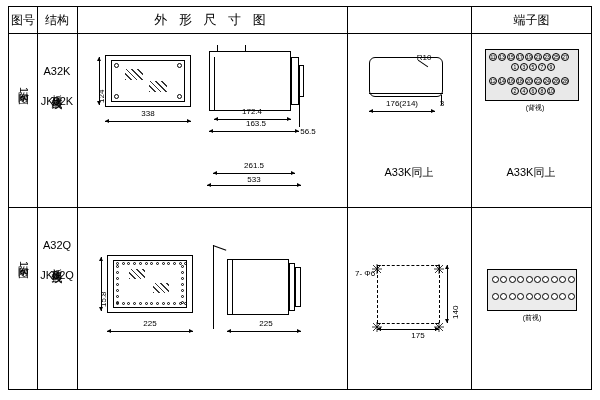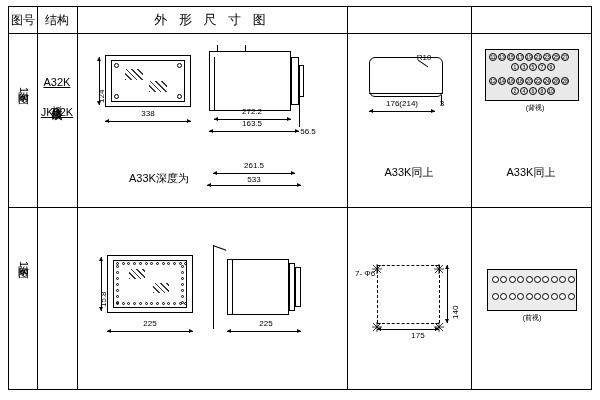--- a/index.html
+++ b/index.html
@@ -8,21 +8,21 @@
 
   .tbl{position:absolute;left:8px;top:6px;width:584px;height:384px;border:1px solid #000;box-sizing:border-box;}
 
   
   .vline{position:absolute;top:0;width:1px;background:#000;}
   .hline{position:absolute;left:0;width:100%;height:1px;background:#000;}
 
   .hdr{position:absolute;top:0;height:26px;line-height:26px;text-align:center;font-size:12px;}
   .hdr.big{font-size:13px;letter-spacing:4px;}
 
-  .cell{position:absolute;box-sizing:border-box;text-decoration:underline;}
+  .cell{position:absolute;box-sizing:border-box;}
   .vtext{font-size:11px;line-height:13px;text-align:center;}
   .tiny{font-size:7px;}
 
   
   .box{position:absolute;border:1px solid #000;box-sizing:border-box;}
   .thin{position:absolute;background:#000;}
   .dash{position:absolute;border-top:1px dashed #000;}
   .hatch{position:absolute;background:
       repeating-linear-gradient(45deg,#000 0 1px,transparent 1px 4px);}
   .dim{position:absolute;font-size:8px;text-align:center;}
@@ -53,26 +53,27 @@
     <div class="vline" style="left:68px;height:100%;"></div>
     <div class="vline" style="left:338px;height:100%;"></div>
     <div class="vline" style="left:462px;height:100%;"></div>
 
     <div class="hline" style="top:26px;"></div>
     <div class="hline" style="top:200px;"></div>
 
     <div class="hdr" style="left:0;width:28px;">图号</div>
     <div class="hdr" style="left:28px;width:40px;">结构</div>
     <div class="hdr big" style="left:68px;width:270px;">外 形 尺 寸 图</div>
+    <div class="hdr" style="left:462px;width:121px;">端子图</div>
 
     <div class="cell vtext" style="left:0;width:28px;top:76px;">
       <div style="writing-mode:vertical-rl;display:inline-block;letter-spacing:2px;">附图13</div>
     </div>
 
-    <div class="cell vtext" style="left:28px;width:40px;top:69px;">
+    <div class="cell vtext" style="left:28px;width:40px;top:58px;">
       <div>A32K</div>
       <div style="margin-top:2px;">
         <span style="writing-mode:vertical-rl;display:inline-block;letter-spacing:1px;line-height:12px;">板后接线</span>
       </div>
       <div style="margin-top:2px;">JK32K</div>
     </div>
 
     <div class="cell" style="left:68px;top:26px;width:270px;height:174px;">
 
       <div class="box" style="left:28px;top:22px;width:86px;height:52px;"></div>
@@ -92,32 +93,31 @@
 
       <div class="box" style="left:132px;top:18px;width:82px;height:60px;"></div>
       <div class="box" style="left:214px;top:24px;width:8px;height:48px;"></div>
       <div class="box" style="left:222px;top:32px;width:5px;height:32px;"></div>
       <div class="thin" style="left:140px;top:12px;width:1px;height:6px;"></div>
       <div class="thin" style="left:168px;top:12px;width:1px;height:6px;"></div>
       <div class="thin" style="left:132px;top:18px;width:82px;height:1px;"></div>
       <div class="thin" style="left:137px;top:24px;width:1px;height:54px;"></div>
 
       <div class="arrowline" style="left:137px;top:86px;width:77px;"></div>
-      <div class="dim" style="left:148px;top:74px;width:54px;">272.2</div>
+      <div class="dim" style="left:148px;top:74px;width:54px;">172.4</div>
       <div class="arrowline" style="left:132px;top:98px;width:90px;"></div>
-      <div class="dim" style="left:148px;top:86px;width:54px;">163.5</div>
+      <div class="dim" style="left:135px;top:86px;width:54px;text-align:right;">163.5</div>
       <div class="dim" style="left:216px;top:94px;width:30px;">56.5</div>
       <div class="thin" style="left:222px;top:64px;width:1px;height:30px;"></div>
 
       <div class="arrowline" style="left:136px;top:140px;width:82px;"></div>
       <div class="dim" style="left:144px;top:128px;width:66px;">261.5</div>
       <div class="arrowline" style="left:130px;top:152px;width:94px;"></div>
       <div class="dim" style="left:144px;top:142px;width:66px;">533</div>
 
-      <div class="label" style="left:36px;top:138px;width:92px;">A33K深度为</div>
     </div>
 
     <div class="cell" style="left:338px;top:26px;width:124px;height:174px;">
       <div class="box" style="left:22px;top:24px;width:74px;height:40px;border-radius:6px;"></div>
       <div class="thin" style="left:22px;top:60px;width:74px;height:1px;"></div>
       <div class="dim" style="left:62px;top:20px;width:30px;">R10</div>
       <div class="thin" style="left:70px;top:30px;width:12px;height:1px;transform:rotate(35deg);"></div>
 
       <div class="arrowline" style="left:22px;top:78px;width:66px;"></div>
       <div class="dim" style="left:20px;top:66px;width:70px;">176(214)</div>
@@ -168,20 +168,27 @@
         </div>
 
       <div class="tiny" style="position:absolute;left:44px;top:70px;width:40px;text-align:center;">(背视)</div>
       <div class="label" style="left:10px;top:132px;width:100px;">A33K同上</div>
     </div>
 
     <div class="cell vtext" style="left:0;width:28px;top:250px;">
       <div style="writing-mode:vertical-rl;display:inline-block;letter-spacing:2px;">附图13</div>
     </div>
 
+    <div class="cell vtext" style="left:28px;width:40px;top:232px;">
+      <div>A32Q</div>
+      <div style="margin-top:2px;">
+        <span style="writing-mode:vertical-rl;display:inline-block;letter-spacing:1px;line-height:12px;">板前接线</span>
+      </div>
+      <div style="margin-top:2px;">JK32Q</div>
+    </div>
 
     <div class="cell" style="left:68px;top:200px;width:270px;height:182px;">
       <div class="box" style="left:30px;top:48px;width:86px;height:58px;"></div>
       <div class="box" style="left:36px;top:53px;width:74px;height:48px;"></div>
       <div class="hatch" style="left:52px;top:62px;width:16px;height:10px;opacity:.8;"></div>
       <div class="hatch" style="left:76px;top:76px;width:16px;height:10px;opacity:.8;"></div>
       <div id="r2dots">
           <div class="circ" style="width: 3px; height: 3px; left: 39px; top: 55px;"></div>
           <div class="circ" style="width: 3px; height: 3px; left: 39px; top: 95px;"></div>
           <div class="circ" style="width: 3px; height: 3px; left: 44.7px; top: 55px;"></div>

